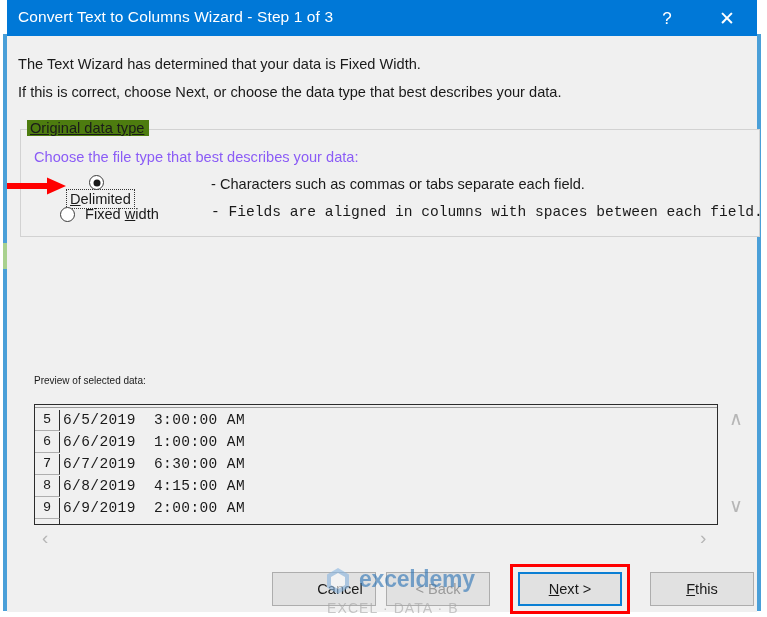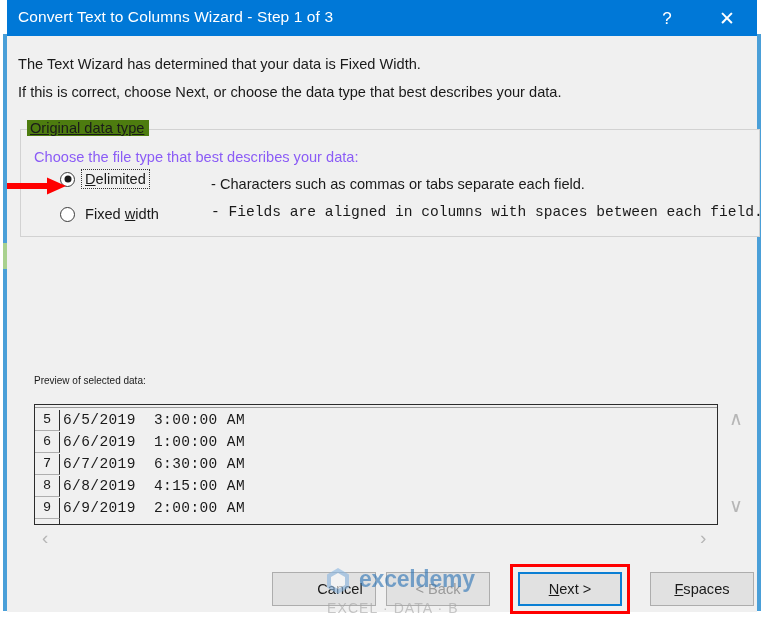--- a/index.html
+++ b/index.html
@@ -138,21 +138,21 @@
   }
 
   
   .radio-row {
     position: absolute;
     left: 53px;
     height: 22px;
     display: flex;
     align-items: center;
   }
-  #radio-row-delimited { top: 168px; }
+  #radio-row-delimited { top: 175px; flex-direction: column; }
   #radio-row-fixed { top: 203px; }
 
   .radio-mark {
     width: 15px; height: 15px;
     border-radius: 50%;
     border: 1.6px solid #3b3b3b;
     background: #ffffff;
     box-sizing: border-box;
     position: relative;
     flex: none;
@@ -433,16 +433,16 @@
     <div id="wm-sub">EXCEL · DATA · B</div>
   </div>
 
   <div id="next-redbox"></div>
   <div class="dlg-btn" id="btn-next">
       <u>N</u>
       <span>ext &gt;</span>
     </div>
   <div class="dlg-btn" id="btn-finish">
       <u>F</u>
-      <span>spaces</span>
+      <span>this</span>
     </div>
 
 </div>
 
 </body></html>

